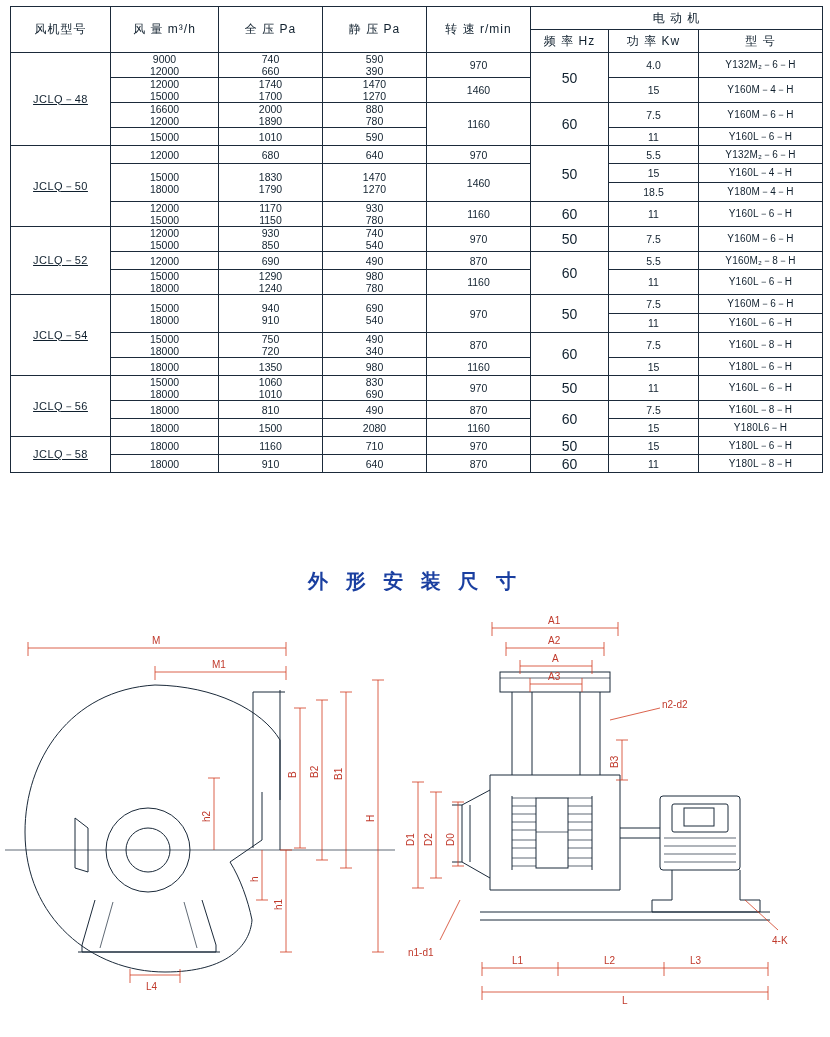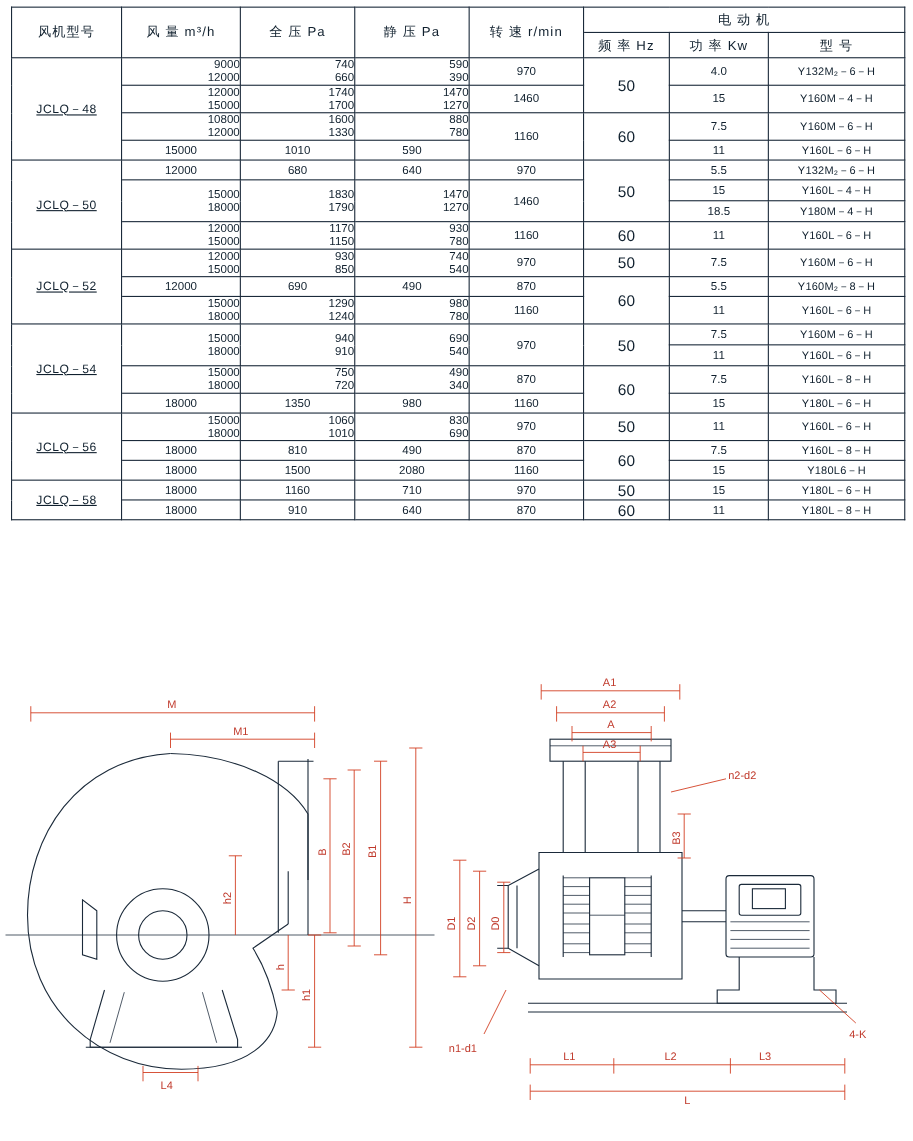--- a/index.html
+++ b/index.html
@@ -37,21 +37,20 @@
     height:22px;
   }
   .hdr-main{height:22px;}
 
   
   .two{
     display:block;
     line-height:12px;
     height:12px;
     font-size:10.5px;
-    text-align:right;
   }
   .cell-pair{padding:1px 0;}
   .rowh{height:25px;}
   .model-cell{font-size:11px;letter-spacing:0.5px;text-decoration:underline;}
   .motor-cell{font-size:10px;letter-spacing:0.2px;}
   .hz{font-size:14px;}
 
   
   .section-title{
     position:absolute;
@@ -139,26 +138,26 @@
           <td class="cell-pair">
               <span class="two">1470</span>
               <span class="two">1270</span>
             </td>
           <td>1460</td>
           <td>15</td>
           <td class="motor-cell">Y160M－4－H</td>
         </tr>
         <tr class="rowh">
           <td class="cell-pair">
-              <span class="two">10800</span>
+              <span class="two">16600</span>
               <span class="two">12000</span>
             </td>
           <td class="cell-pair">
-              <span class="two">1600</span>
-              <span class="two">1330</span>
+              <span class="two">2000</span>
+              <span class="two">1890</span>
             </td>
           <td class="cell-pair">
               <span class="two">880</span>
               <span class="two">780</span>
             </td>
           <td rowspan="2">1160</td>
           <td class="hz" rowspan="2">60</td>
           <td>7.5</td>
           <td class="motor-cell">Y160M－6－H</td>
         </tr>
@@ -370,20 +369,21 @@
           <td>870</td>
           <td class="hz">60</td>
           <td>11</td>
           <td class="motor-cell">Y180L－8－H</td>
         </tr>
 
       </tbody>
     </table>
   </div>
 
+  <div class="section-title">外 形 安 装 尺 寸</div>
 
   <div class="drawing">
     <svg width="830" height="430" viewBox="0 0 830 430">
 
       <g>
 
         <line class="ln-thin" x1="5" y1="250" x2="395" y2="250"></line>
 
         <path class="ln" d="M155,85 C 70,90 25,160 25,232 C 25,318 92,372 165,372 C 228,372 250,345 252,320"></path>
         <path class="ln" d="M155,85 C 215,86 262,110 280,140 L 280,200"></path>

